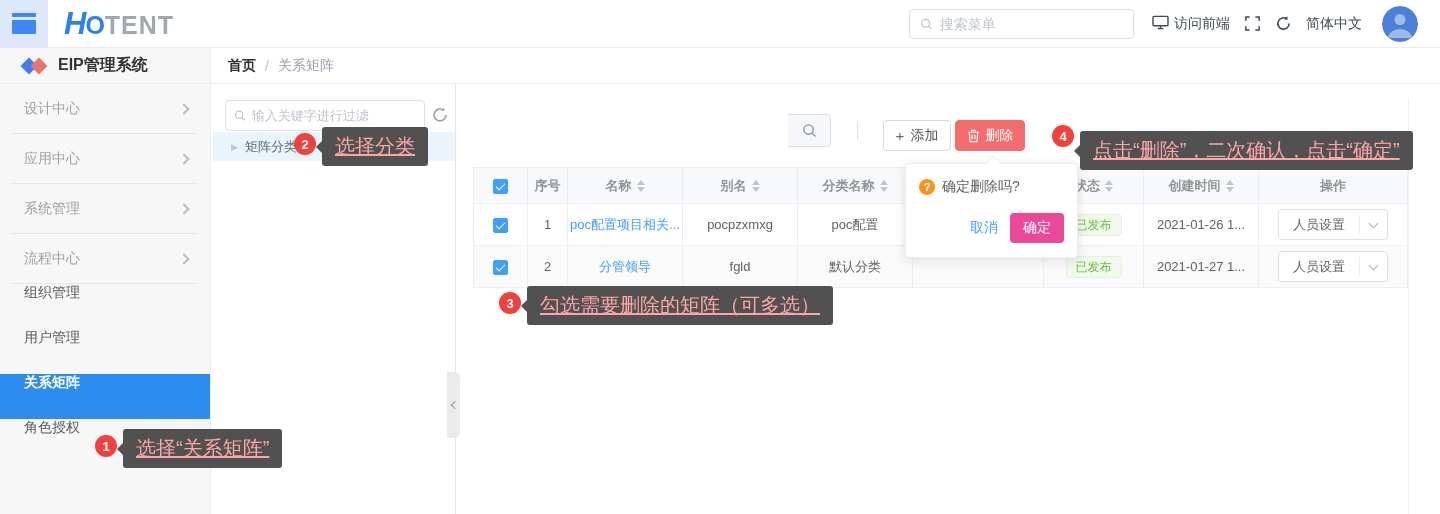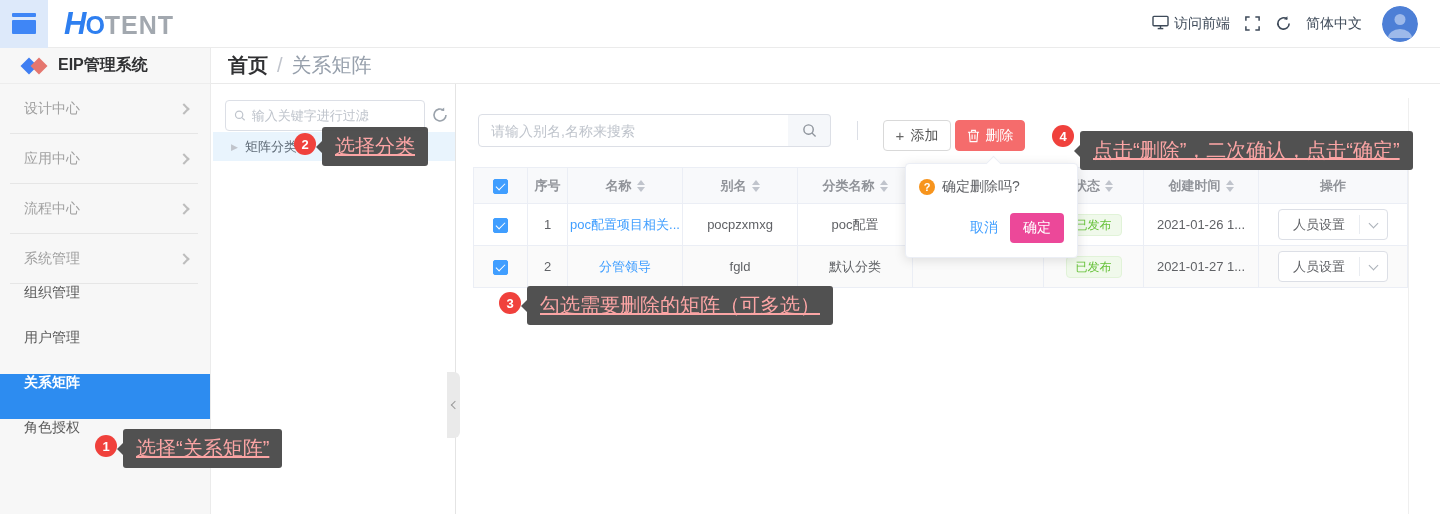--- a/index.html
+++ b/index.html
@@ -39,21 +39,21 @@
                color:#a0a0a0; font-size:14px; cursor:pointer; position:relative; }
   .menu-item:not(:last-child)::after { content:""; position:absolute; left:10px; right:12px; bottom:0; height:1px; background:#e6e6e6; }
   .chev { width:8px; height:8px; border-top:2px solid #bdbdbd; border-right:2px solid #bdbdbd; display:inline-block; }
   .chev-right { transform:rotate(45deg); }
   .chev-down { transform:rotate(135deg); margin-top:-4px; }
   .sub-item { height:45px; display:flex; align-items:flex-start; padding-left:24px; color:#595959; font-size:14px; cursor:pointer; }
   .sub-item.selected { background:#2d8cf0; color:#fff; font-weight:bold; }
 
   
   .breadcrumb { position:absolute; left:211px; top:48px; width:1229px; height:36px; background:#fff;
-                border-bottom:1px solid #eaeaea; display:flex; align-items:center; padding-left:17px; font-size:20px; z-index:2; }
+                border-bottom:1px solid #eaeaea; display:flex; align-items:center; padding-left:17px; font-size:14px; z-index:2; }
   .bc-home { color:#303133; font-weight:bold; cursor:pointer; }
   .bc-sep { color:#c0c4cc; margin:0 9px; }
   .bc-cur { color:#97a0ac; }
 
   
   .content { position:absolute; left:211px; top:84px; width:1229px; height:430px; background:#fff; z-index:1; }
   .tree-border { position:absolute; left:244px; top:0; width:1px; height:430px; background:#e4e4e4; }
   .panel-right-border { position:absolute; left:1197px; top:14px; width:1px; height:416px; background:#efefef; }
 
   .tree-filter { position:absolute; left:14px; top:16px; width:200px; height:31px; border:1px solid #dcdfe6; border-radius:4px;
@@ -137,20 +137,27 @@
           <div class="b1"></div>
           <div class="b2"></div>
         </div>
     </div>
     <div class="logo">
       <span class="logo-h">H</span>
         <span class="logo-o">O</span>
         <span class="logo-rest">TENT</span>
     </div>
     <div class="header-spacer"></div>
+    <div class="hdr-search">
+      <svg width="14" height="14" viewBox="0 0 16 16">
+          <circle cx="7" cy="7" r="5" fill="none" stroke="#bfc4cc" stroke-width="1.6"></circle>
+          <line x1="10.8" y1="10.8" x2="14.5" y2="14.5" stroke="#bfc4cc" stroke-width="1.6"></line>
+        </svg>
+      <input placeholder="搜索菜单" style="">
+    </div>
     <div class="hdr-item ml18">
       <svg width="17" height="15" viewBox="0 0 18 16">
           <rect x="1" y="1.5" width="16" height="10" rx="1" fill="none" stroke="#3e4a59" stroke-width="1.5"></rect>
           <line x1="6" y1="14.5" x2="12" y2="14.5" stroke="#3e4a59" stroke-width="1.5"></line>
           <line x1="9" y1="11.5" x2="9" y2="14" stroke="#3e4a59" stroke-width="1.5"></line>
         </svg>
       <span>访问前端</span>
     </div>
     <div class="icon-btn ml14">
       <svg width="17" height="17" viewBox="0 0 18 18">
@@ -185,25 +192,25 @@
     </div>
     <div class="menu-item">
       <span>设计中心</span>
       <span class="chev chev-right"></span>
     </div>
     <div class="menu-item">
       <span>应用中心</span>
       <span class="chev chev-right"></span>
     </div>
     <div class="menu-item">
+      <span>系统管理</span>
+      <span class="chev chev-right"></span>
+    </div>
+    <div class="menu-item">
       <span>流程中心</span>
-      <span class="chev chev-right"></span>
-    </div>
-    <div class="menu-item">
-      <span>系统管理</span>
       <span class="chev chev-right"></span>
     </div>
     <div class="sub-item">
       <span>组织管理</span>
     </div>
     <div class="sub-item">
       <span>用户管理</span>
     </div>
     <div class="sub-item selected">
       <span>关系矩阵</span>
@@ -237,23 +244,20 @@
         </svg>
     </div>
     <div class="tree-node">
       <span class="tree-caret">▶</span>
       <span>矩阵分类</span>
     </div>
     <div class="collapse-tab">
       <span class="chev-left"></span>
     </div>
 
-    <div class="tb-search">
-      <input placeholder="请输入别名,名称来搜索" style="">
-    </div>
     <div class="tb-search-btn">
       <svg width="15" height="15" viewBox="0 0 16 16">
           <circle cx="7" cy="7" r="5" fill="none" stroke="#8d939b" stroke-width="1.5"></circle>
           <line x1="10.8" y1="10.8" x2="14.5" y2="14.5" stroke="#8d939b" stroke-width="1.5"></line>
         </svg>
     </div>
     <div class="tb-divider"></div>
     <div class="btn-add">
       <span class="plus">+</span>
       <span>添加</span>

